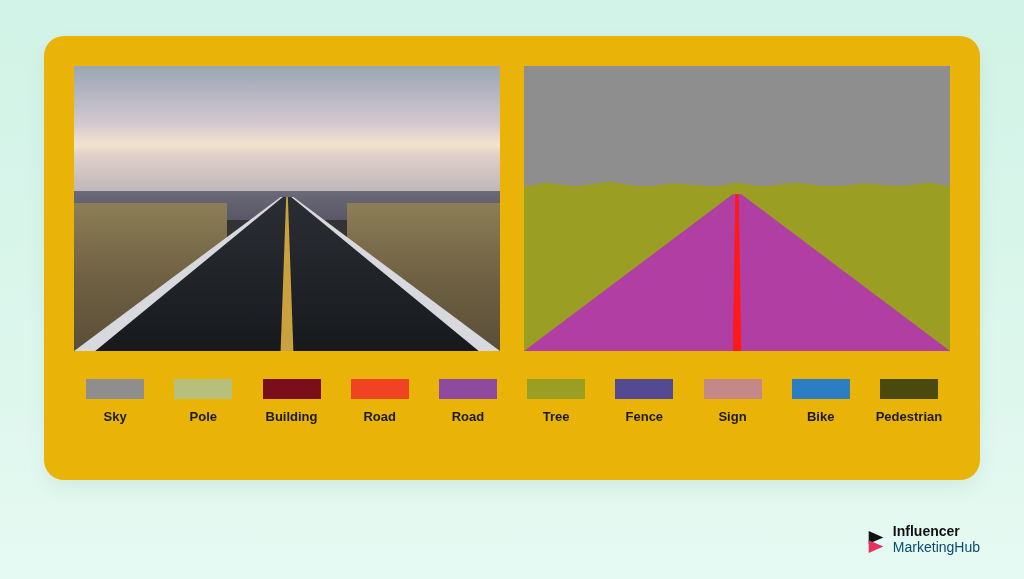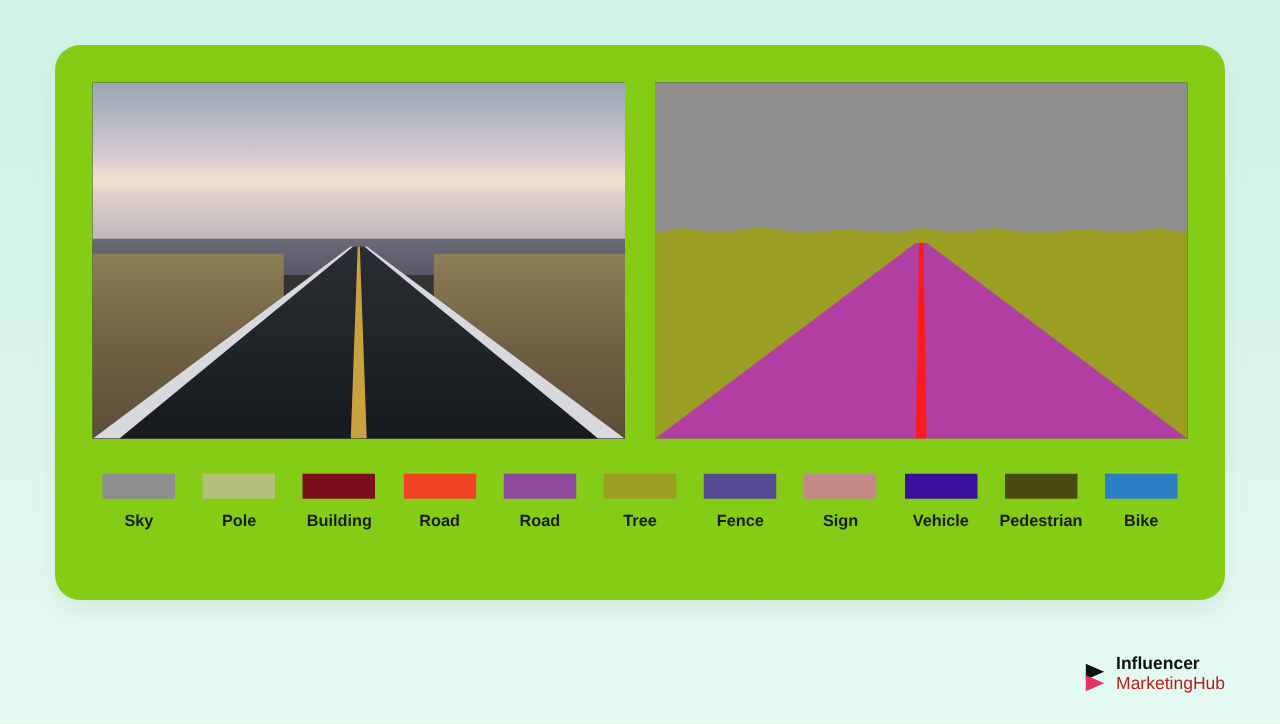--- a/index.html
+++ b/index.html
@@ -8,21 +8,21 @@
     font-family: -apple-system, BlinkMacSystemFont, "Segoe UI", Arial, sans-serif;
     background: linear-gradient(180deg, #d2f3e7 0%, #d8f5ea 40%, #e5faf2 100%);
     position: relative;
   }
   .card {
     position: absolute;
     left: 44px;
     top: 36px;
     width: 936px;
     height: 444px;
-    background: #84cc16;
+    background: #eab308;
     border-radius: 20px;
     box-shadow: 0 8px 20px rgba(0,0,0,0.06);
     padding: 30px 30px 22px 30px;
   }
   .image-row {
     display: flex;
     gap: 24px;
     justify-content: space-between;
     margin-bottom: 28px;
   }
@@ -136,21 +136,21 @@
     position:absolute;
     right: 44px;
     bottom: 24px;
     display:flex;
     align-items:flex-end;
     gap:6px;
   }
   .watermark svg { width:22px; height:26px; }
   .wm-text { line-height:1.0; }
   .wm-line1 { font-size:14px; font-weight:700; color:#111; }
-  .wm-line2 { font-size:14px; font-weight:400; color:#b91c1c; }
+  .wm-line2 { font-size:14px; font-weight:400; color:#0c4a6e; }
 </style>
 </head>
 <body>
 
 <div class="card">
 
   <div class="image-row">
 
     <div class="img-box" title="Photograph of a straight highway road at dusk">
       <div class="photo-road">
@@ -205,30 +205,26 @@
       </div>
       <div class="legend-item">
         <div class="swatch" style="background: rgb(84, 74, 148);"></div>
         <div class="legend-label">Fence</div>
       </div>
       <div class="legend-item">
         <div class="swatch" style="background: rgb(196, 136, 137);"></div>
         <div class="legend-label">Sign</div>
       </div>
       <div class="legend-item">
-        <div class="swatch" style="background: rgb(59, 15, 158);"></div>
-        <div class="legend-label">Vehicle</div>
+        <div class="swatch" style="background: rgb(43, 125, 196);"></div>
+        <div class="legend-label">Bike</div>
       </div>
       <div class="legend-item">
         <div class="swatch" style="background: rgb(74, 74, 15);"></div>
         <div class="legend-label">Pedestrian</div>
-      </div>
-      <div class="legend-item">
-        <div class="swatch" style="background: rgb(43, 125, 196);"></div>
-        <div class="legend-label">Bike</div>
       </div>
     </div>
 
 </div>
 
 <div class="watermark">
   <svg viewBox="0 0 24 28">
     <polygon points="4,2 20,9 4,16" fill="#111111"></polygon>
     <polygon points="4,12 20,19 4,26" fill="#e5315e"></polygon>
   </svg>

